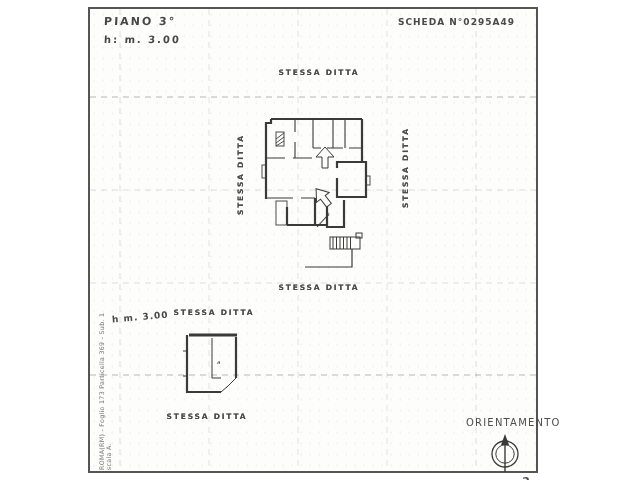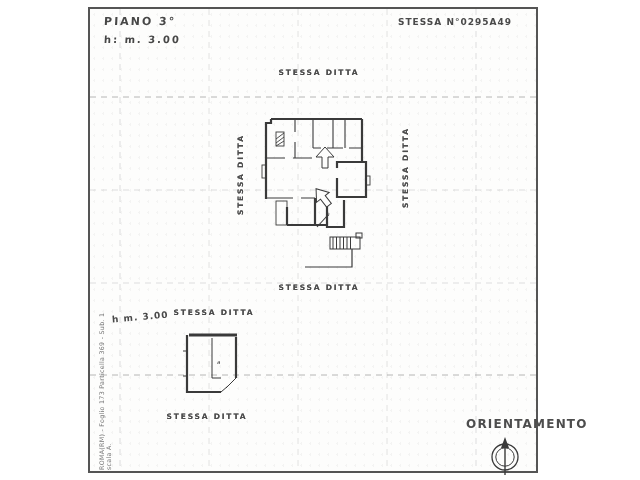--- a/index.html
+++ b/index.html
@@ -20,21 +20,21 @@
   .hgt{font-size:10px;}
   .scheda{font-size:9px;letter-spacing:1px;font-weight:bold;color:#4a4a4a;}
   .ditta{
     font-size:7.5px;font-weight:bold;letter-spacing:1.8px;color:#4d4d4d;
     text-align:center;text-shadow:0 0 0.4px #777;
   }
   .vert{transform:rotate(-90deg);transform-origin:0 0;}
   .annexh{font-size:9px;font-weight:bold;color:#4a4a4a;transform:rotate(-5deg);letter-spacing:1px;}
   .wm{font-size:6.3px;color:#787878;letter-spacing:0.3px;line-height:7px;}
   .orient{position:absolute;left:376px;top:408px;width:78px;text-align:center;}
-  .orient .title{font-size:12px;font-weight:bold;letter-spacing:1.2px;color:#4d4d4d;}
+  .orient .title{font-size:10px;font-weight:normal;letter-spacing:1.2px;color:#4d4d4d;}
   .orient .scale{font-size:6.8px;font-weight:bold;letter-spacing:0.8px;color:#4d4d4d;}
   .orient .scale .big{font-size:11px;font-weight:bold;}
   svg{display:block;}
 </style>
 </head>
 <body>
 
 <div class="canvas">
   <div class="sheet">
 
@@ -47,21 +47,21 @@
         <line x1="386" y1="0" x2="386" y2="462" opacity="0.5"></line>
         <line x1="0" y1="88" x2="446" y2="88" opacity="0.9" stroke="#9a9a9a"></line>
         <line x1="0" y1="181" x2="446" y2="181" opacity="0.5"></line>
         <line x1="0" y1="274" x2="446" y2="274" opacity="0.5"></line>
         <line x1="0" y1="366" x2="446" y2="366" opacity="0.9" stroke="#9a9a9a"></line>
       </g>
     </svg>
 
     <div class="lbl hand floor" style="left:14px;top:6px;">PIANO 3°</div>
     <div class="lbl hand hgt" style="left:14px;top:25px;">h: m. 3.00</div>
-    <div class="lbl scheda" style="left:308px;top:8px;">STESSA N°0295A49</div>
+    <div class="lbl scheda" style="left:308px;top:8px;">SCHEDA N°0295A49</div>
 
     <div class="lbl ditta" style="left:164px;top:59px;width:130px;">STESSA DITTA</div>
     <div class="lbl ditta vert" style="left:146px;top:206px;">STESSA DITTA</div>
     <div class="lbl ditta vert" style="left:311px;top:199px;">STESSA DITTA</div>
     <div class="lbl ditta" style="left:167px;top:274px;width:124px;">STESSA DITTA</div>
 
     <svg style="position:absolute;left:165px;top:103px;" width="125" height="160" viewBox="0 0 125 160">
       <g fill="none" stroke="#3a3a3a">
 
         <g stroke-width="2.2">

